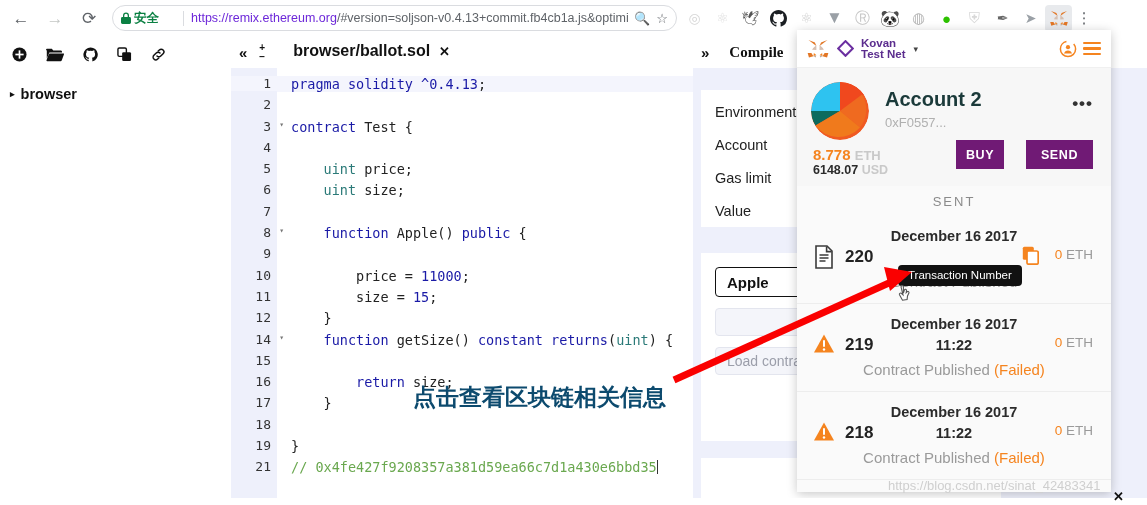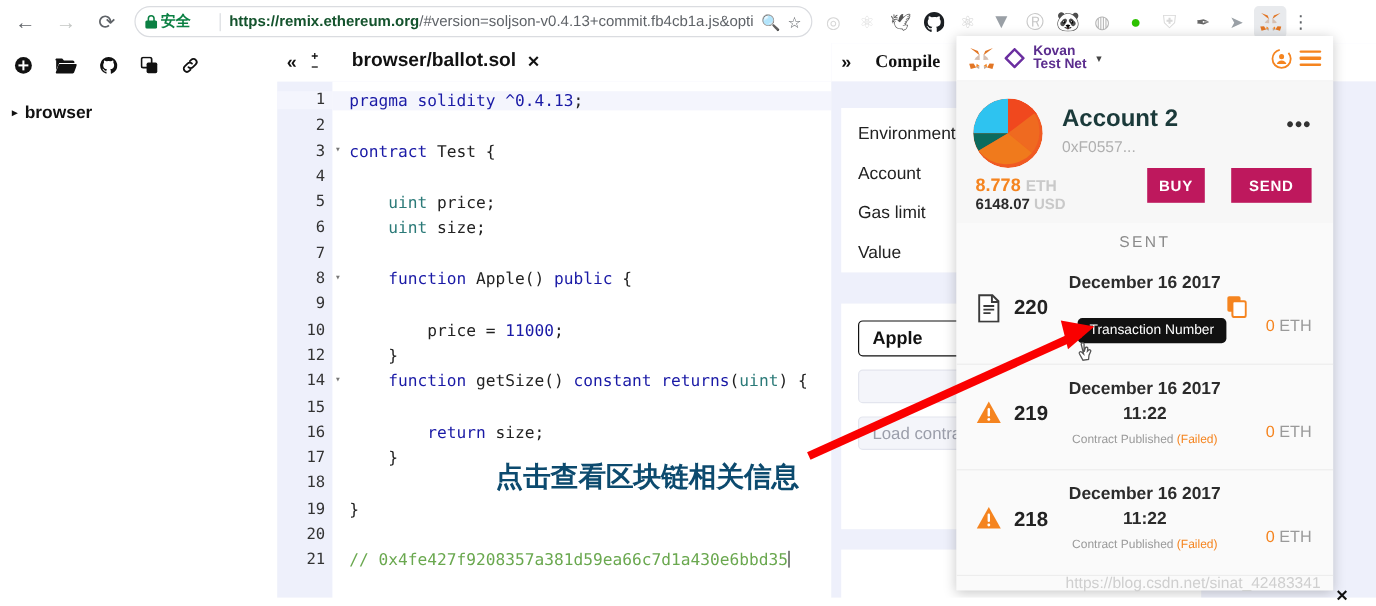--- a/index.html
+++ b/index.html
@@ -29,21 +29,21 @@
     display: flex; align-items: center; padding: 0 8px;
     position: relative;
   }
   .lock-icon { color: #0b8043; font-size: 11px; margin-right: 3px; display:flex; align-items:center;}
   .secure-text { color: #0b8043; font-size: 12.5px; font-weight: bold; margin-right: 24px; white-space: nowrap;}
   .omni-divider { width: 1px; height: 15px; background: #dadce0; margin-right: 7px; }
   .url-text {
     font-size: 12.5px; color: #202124; white-space: nowrap; overflow: hidden;
     flex: 1;
   }
-  .url-text .host { color: #14532d; font-weight: bold; }
+  .url-text .host { color: #6d28d9; }
   .url-text .rest { color: #5f6368; }
   .omni-icon { color: #5f6368; font-size: 13px; margin-left: 6px; }
   .ext-strip { display: flex; align-items: center; margin-left: 4px; gap: 1px; }
   .ext-ico {
     width: 27px; height: 27px; display: flex; align-items: center; justify-content: center;
     font-size: 14px; border-radius: 4px; position: relative;
   }
   .ext-ico.active { background: #e8eaed; }
   .kebab { width: 24px; height: 27px; display:flex; align-items:center; justify-content:center; color:#5f6368; font-size:15px; letter-spacing:0;}
 
@@ -132,43 +132,43 @@
   }
   .ident { width: 58px; height: 58px; border-radius: 50%; overflow: hidden; position: absolute; left: 14px; top: 14px; }
   .acct-name { position:absolute; left: 88px; top: 20px; font-size: 20px; font-weight: bold; color: #1b3a3a; }
   .acct-addr { position:absolute; left: 88px; top: 47px; font-size: 13px; color: #b0b0b0; }
   .acct-dots { position:absolute; right: 18px; top: 26px; font-size: 17px; letter-spacing: 1px; color:#333; font-weight:bold;}
   .bal-eth { position:absolute; left: 16px; top: 78px; font-size: 15px; color: #f5841f; font-weight: bold; }
   .bal-eth .u { color: #c9c9c9; font-size: 13px; font-weight: bold; }
   .bal-usd { position:absolute; left: 16px; top: 95px; font-size: 12.5px; color: #2b2b2b; font-weight: bold;}
   .bal-usd .u { color: #c9c9c9; font-weight: bold; }
   .mm-btn {
-    position:absolute; top: 72px; height: 29px; background: #be185d; color:#fff;
+    position:absolute; top: 72px; height: 29px; background: #701a75; color:#fff;
     font-size: 12.5px; font-weight: bold; letter-spacing: .6px;
     display:flex; align-items:center; justify-content:center;
   }
   .mm-btn.buy { right: 107px; width: 48px; }
   .mm-btn.send { right: 18px; width: 67px; }
 
   .mm-tabs { display:flex; height: 30px; }
   .mm-tab {
     flex: 1; display:flex; align-items:center; justify-content:center;
     font-size: 13px; letter-spacing: 2px; color: #9a9a9a; background:#f0f0f0;
   }
   .mm-tab.active { background:#fafafa; color:#8a8a8a; }
 
   .mm-list { background:#fafafa; height: 276px; position:relative; }
   .tx-row { height: 88px; position: relative; border-bottom: 1px solid #ededed; }
   .tx-icon { position:absolute; left: 16px; top: 29px; width: 22px; height:24px; }
   .tx-num { position:absolute; left: 48px; top: 31px; font-size: 17px; font-weight: bold; color:#222; }
   .tx-date { position:absolute; left: 0; right: 0; top: 12px; text-align:center; font-size: 14.5px; font-weight: bold; color:#2b2b2b; }
   .tx-time { position:absolute; left: 0; right: 0; top: 33px; text-align:center; font-size: 14.5px; font-weight: bold; color:#2b2b2b; }
-  .tx-status { position:absolute; left: 0; right: 0; top: 57px; text-align:center; font-size: 10px; color:#9a9a9a; }
+  .tx-status { position:absolute; left: 0; right: 0; top: 57px; text-align:center; font-size: 15px; color:#9a9a9a; }
   .tx-status .fail { color:#f5841f; }
-  .tx-amt { position:absolute; right: 18px; top: 48px; font-size: 13.5px; color:#9a9a9a; }
+  .tx-amt { position:absolute; right: 18px; top: 31px; font-size: 13.5px; color:#9a9a9a; }
   .tx-amt .v { color:#f5841f; }
   .tx-copy { position:absolute; right: 72px; top: 30px; width: 17px; height: 19px; }
 
   .tooltip {
     position: absolute; left: 898px; top: 265px; z-index: 40;
     background: #111; color: #fff; font-size: 11.5px;
     padding: 4px 10px 5px 10px; border-radius: 4px; white-space: nowrap;
     font-family: "Liberation Sans", sans-serif;
   }
   .tooltip:after {
@@ -310,28 +310,28 @@
             <div class="crow hl"><span class="lnum-cell">1</span><span class="code-cell"><span class="k-kw">pragma </span><span class="k-kw">solidity </span><span class="k-num">^0.4.13</span><span>;</span></span></div>
             <div class="crow"><span class="lnum-cell">2</span><span class="code-cell"></span></div>
             <div class="crow"><span class="lnum-cell">3<span class="fold">▾</span></span><span class="code-cell"><span class="k-kw">contract </span><span>Test {</span></span></div>
             <div class="crow"><span class="lnum-cell">4</span><span class="code-cell"></span></div>
             <div class="crow"><span class="lnum-cell">5</span><span class="code-cell"><span>    </span><span class="k-type">uint</span><span> price;</span></span></div>
             <div class="crow"><span class="lnum-cell">6</span><span class="code-cell"><span>    </span><span class="k-type">uint</span><span> size;</span></span></div>
             <div class="crow"><span class="lnum-cell">7</span><span class="code-cell"></span></div>
             <div class="crow"><span class="lnum-cell">8<span class="fold">▾</span></span><span class="code-cell"><span>    </span><span class="k-kw">function </span><span>Apple() </span><span class="k-kw">public</span><span> {</span></span></div>
             <div class="crow"><span class="lnum-cell">9</span><span class="code-cell"></span></div>
             <div class="crow"><span class="lnum-cell">10</span><span class="code-cell"><span>        price = </span><span class="k-num">11000</span><span>;</span></span></div>
+            <div class="crow"><span class="lnum-cell">11</span><span class="code-cell"><span>        size = </span><span class="k-num">15</span><span>;</span></span></div>
             <div class="crow"><span class="lnum-cell">12</span><span class="code-cell"><span>    }</span></span></div>
             <div class="crow"><span class="lnum-cell">14<span class="fold">▾</span></span><span class="code-cell"><span>    </span><span class="k-kw">function </span><span>getSize() </span><span class="k-kw">constant returns</span><span>(</span><span class="k-type">uint</span><span>) {</span></span></div>
             <div class="crow"><span class="lnum-cell">15</span><span class="code-cell"></span></div>
             <div class="crow"><span class="lnum-cell">16</span><span class="code-cell"><span>        </span><span class="k-kw">return</span><span> size;</span></span></div>
             <div class="crow"><span class="lnum-cell">17</span><span class="code-cell"><span>    }</span></span></div>
             <div class="crow"><span class="lnum-cell">18</span><span class="code-cell"></span></div>
             <div class="crow"><span class="lnum-cell">19</span><span class="code-cell"><span>}</span></span></div>
-            <div class="crow"><span class="lnum-cell">20</span><span class="code-cell"></span></div>
             <div class="crow"><span class="lnum-cell">21</span><span class="code-cell"><span class="k-cmt">// 0x4fe427f9208357a381d59ea66c7d1a430e6bbd35</span><span class="caret-bar"></span></span></div>
           </div>
       </div>
     </div>
 
     <div class="run-panel">
       <div class="run-tabs">
         <span class="chev-dbl">»</span>
         <span class="rtab active">Compile</span>
         <span class="rtab">Run</span>

